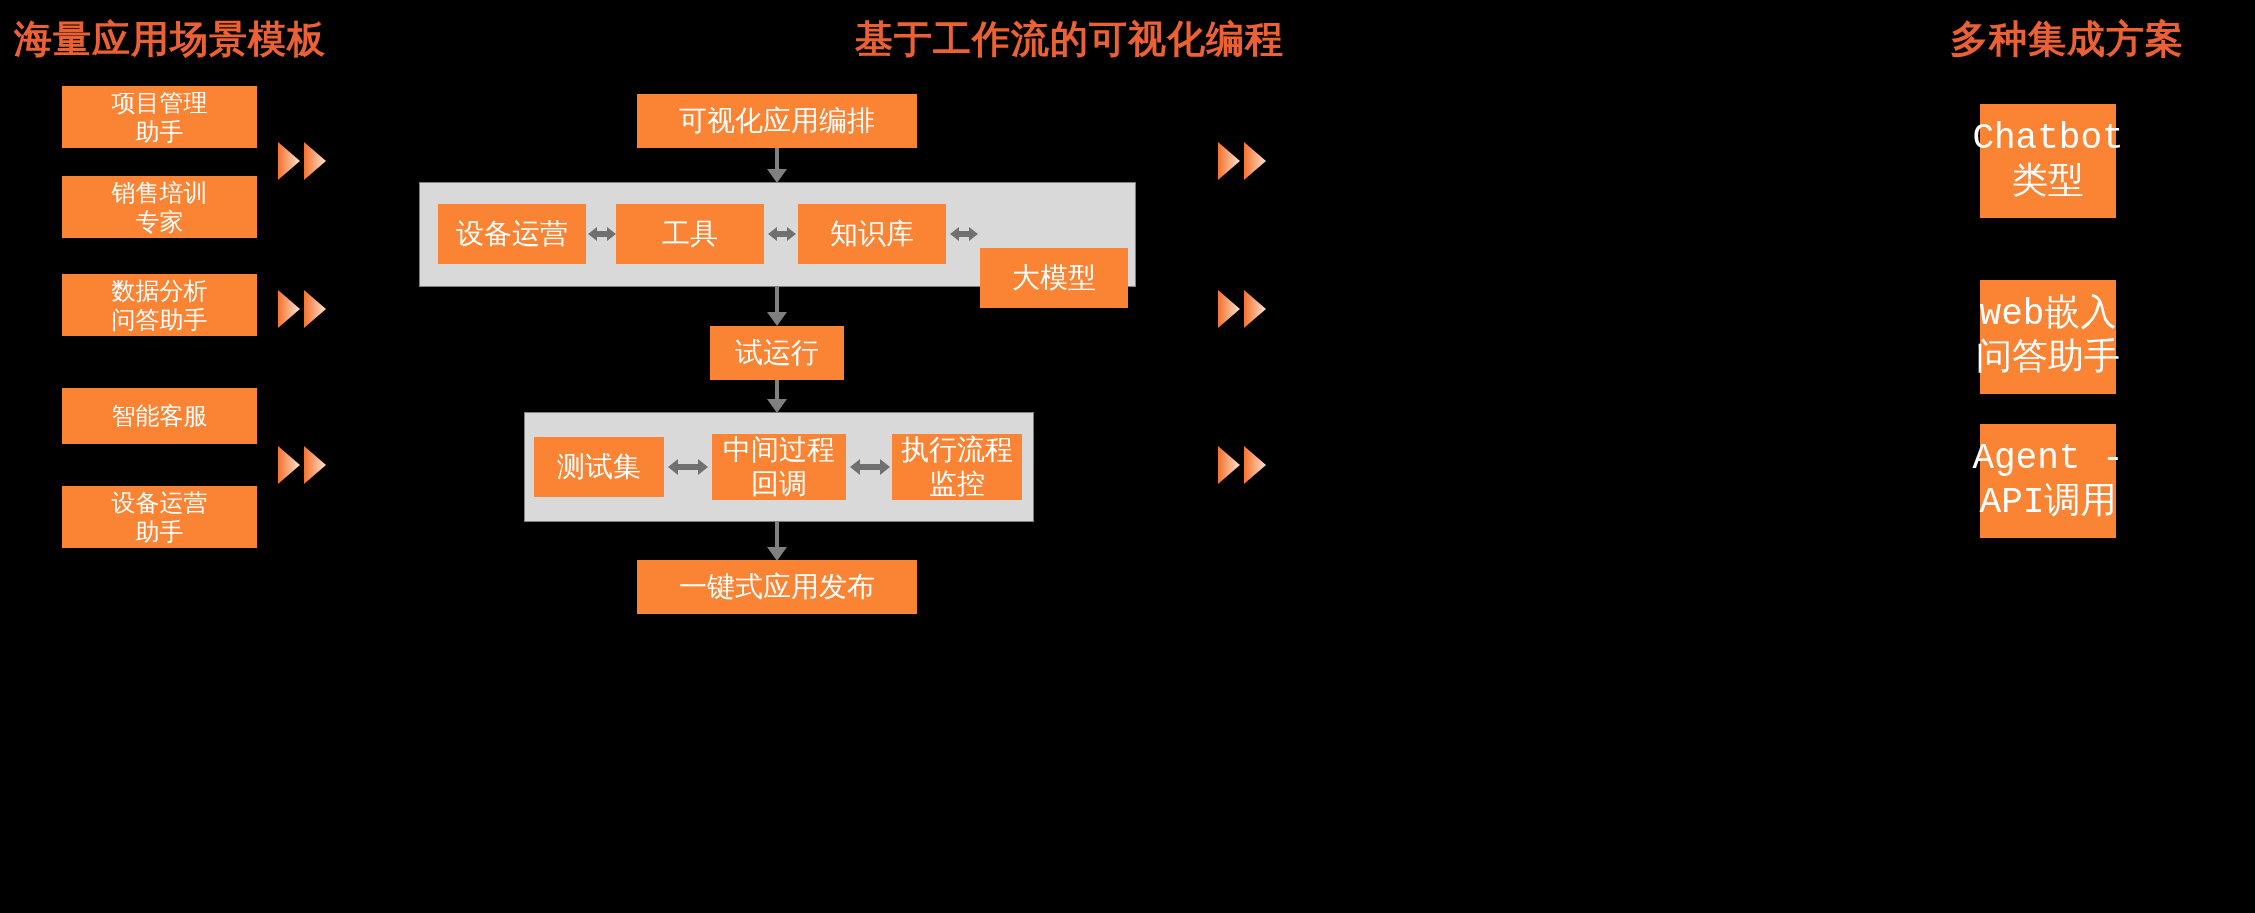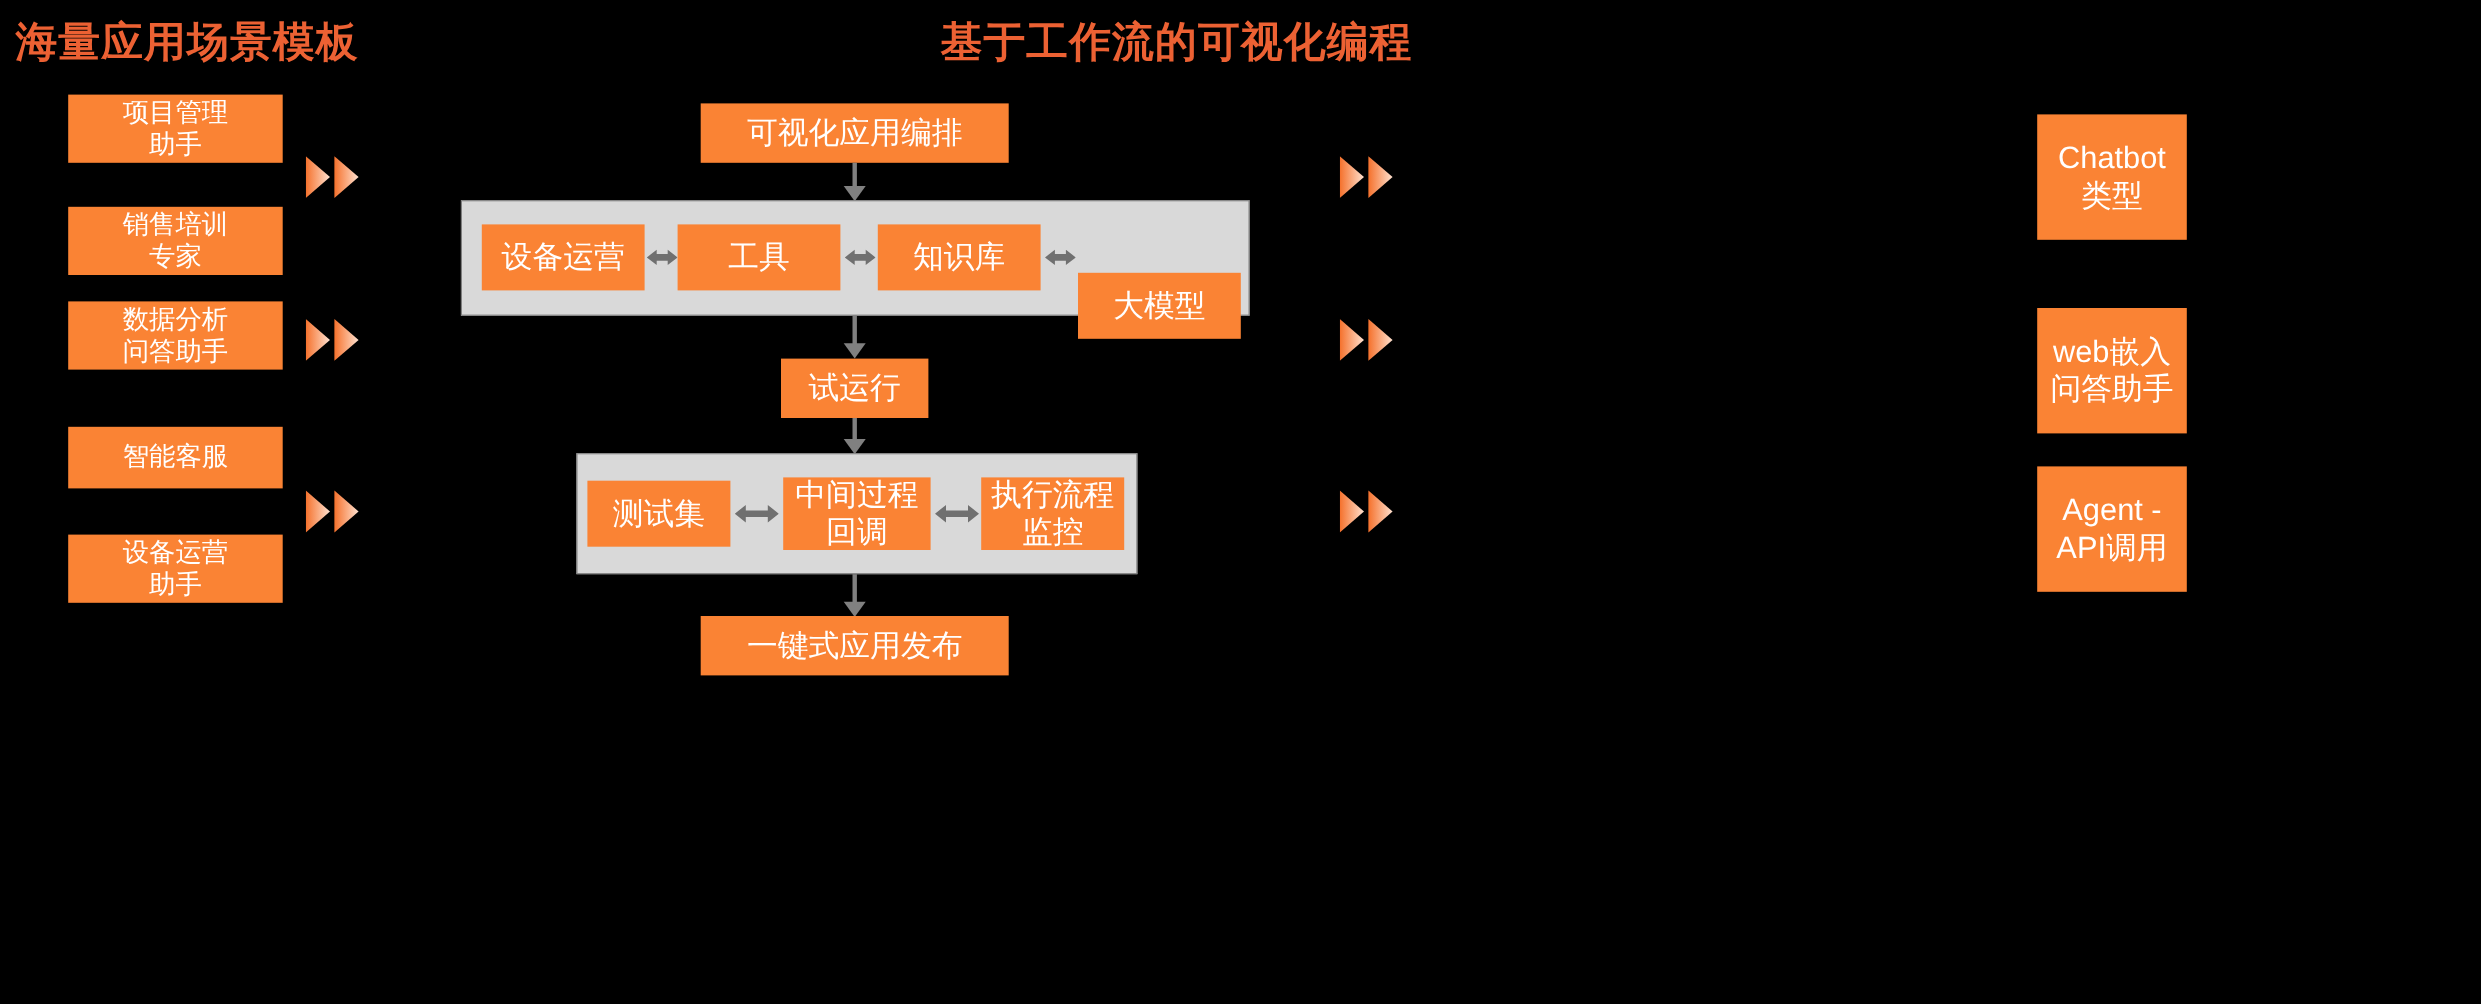--- a/index.html
+++ b/index.html
@@ -44,21 +44,21 @@
     line-height: 1.22;
     box-sizing: border-box;
     padding: 2px 6px;
   }
   .obox span { display: block; }
 
   
   .left-box { font-size: 24px; width: 195px; left: 62px; }
 
   
-  .right-box { font-size: 28px; width: 136px; left: 1852px; }
+  .right-box { font-size: 36px; width: 136px; left: 1980px; font-family: Liberation Mono, monospace; }
 
   
   .c-box { font-size: 28px; }
 
   
   .panel {
     position: absolute;
     background: #D9D9D9;
     border: 1px solid #7F7F7F;
     box-sizing: border-box;
@@ -96,29 +96,30 @@
 </style>
 </head>
 <body>
 
 <div id="stage">
 
   <div class="section-title" id="title-left">海量应用场景模板</div>
 
   <div class="section-title" id="title-mid">基于工作流的可视化编程</div>
 
+  <div class="section-title" id="title-right">多种集成方案</div>
 
   <div class="obox left-box" style="top:86px;height:62px;">
     <div>
       <span>项目管理</span>
       <span>助手</span>
     </div>
   </div>
 
-  <div class="obox left-box" style="top:188px;height:62px;">
+  <div class="obox left-box" style="top:176px;height:62px;">
     <div>
       <span>销售培训</span>
       <span>专家</span>
     </div>
   </div>
 
   <div class="obox left-box" style="top:274px;height:62px;">
     <div>
       <span>数据分析</span>
       <span>问答助手</span>

